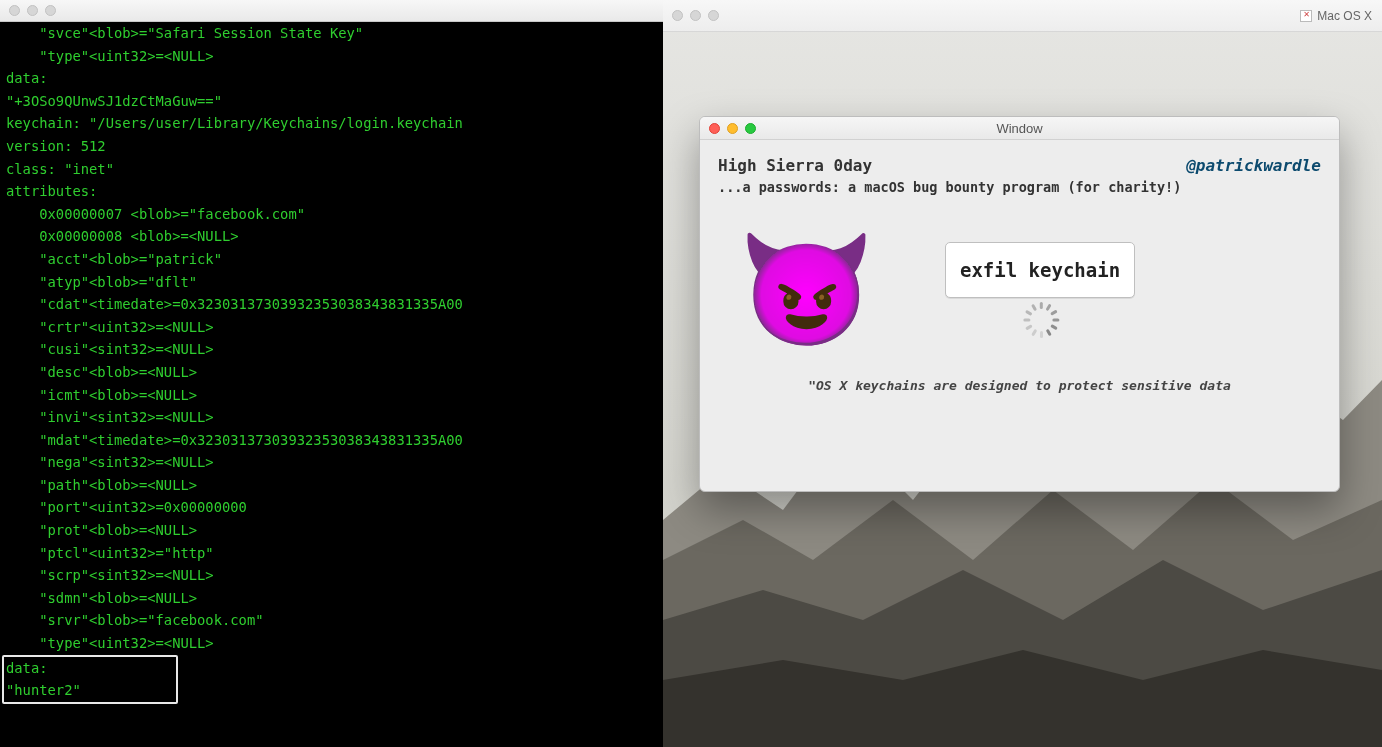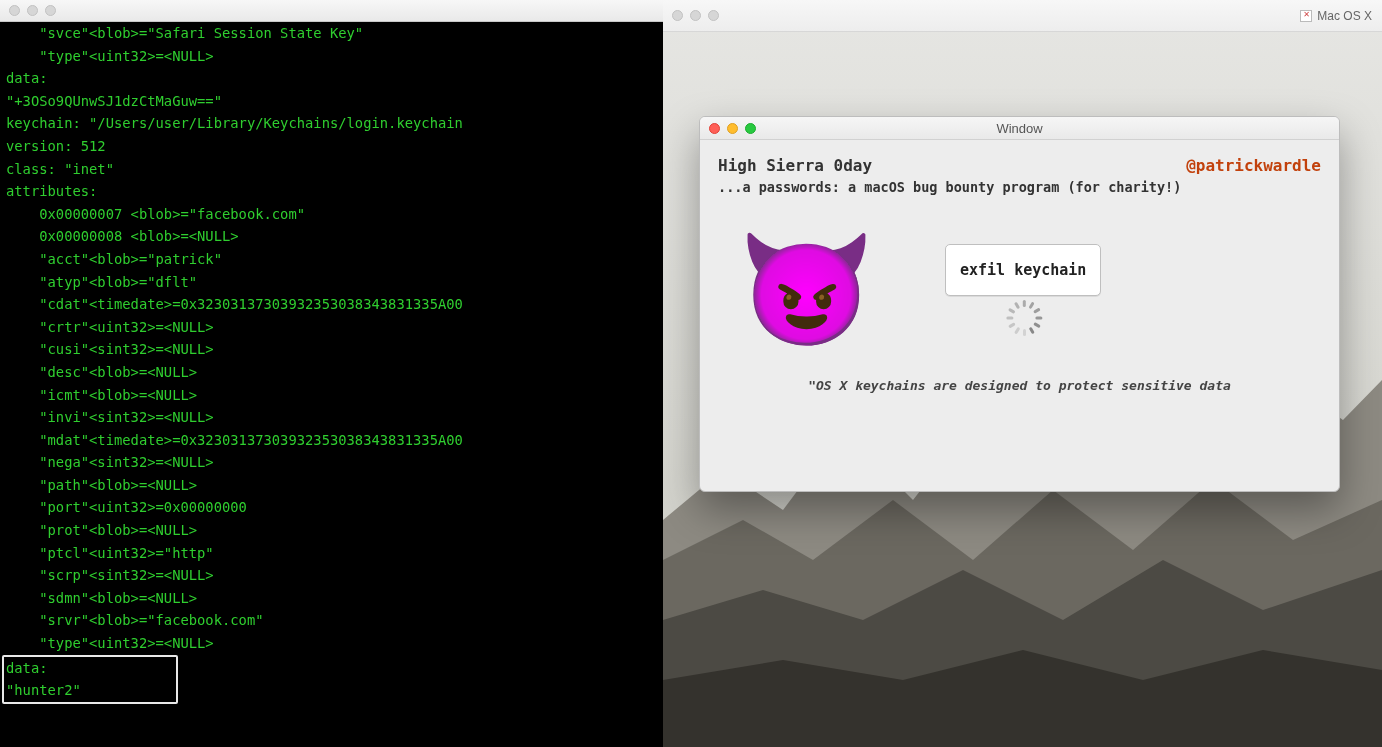--- a/index.html
+++ b/index.html
@@ -215,21 +215,21 @@
   padding: 16px 18px 12px 18px;
   font-family: "Menlo","Monaco","Consolas",monospace;
   font-size: 13px;
   color: #333;
 }
 .app-header-row {
   display: flex;
   font-weight: bold;
   font-size: 16px;
 }
-.app-header-row .rhs { margin-left: auto; color: #c2410c; }
+.app-header-row .rhs { margin-left: auto; color: #0c4a6e; font-style: italic; }
 .app-sub {
   margin-top: 4px;
   font-weight: bold;
   font-size: 13.5px;
 }
 .app-center {
   display: flex;
   align-items: center;
   margin-top: 40px;
   margin-bottom: 32px;
@@ -240,21 +240,21 @@
   margin-left: 20px;
 }
 .center-stack {
   display: flex;
   flex-direction: column;
   align-items: center;
   margin-left: 70px;
 }
 .exfil-btn {
   font-family: "Menlo","Monaco","Consolas",monospace;
-  font-size: 15px;
+  font-size: 19px;
   font-weight: bold;
   padding: 16px 14px;
   background: #fff;
   border: 1px solid #bfbfbf;
   border-radius: 5px;
   box-shadow: 0 1px 0 rgba(0,0,0,0.08);
   color: #222;
 }
 .spinner {
   margin-top: 14px;

